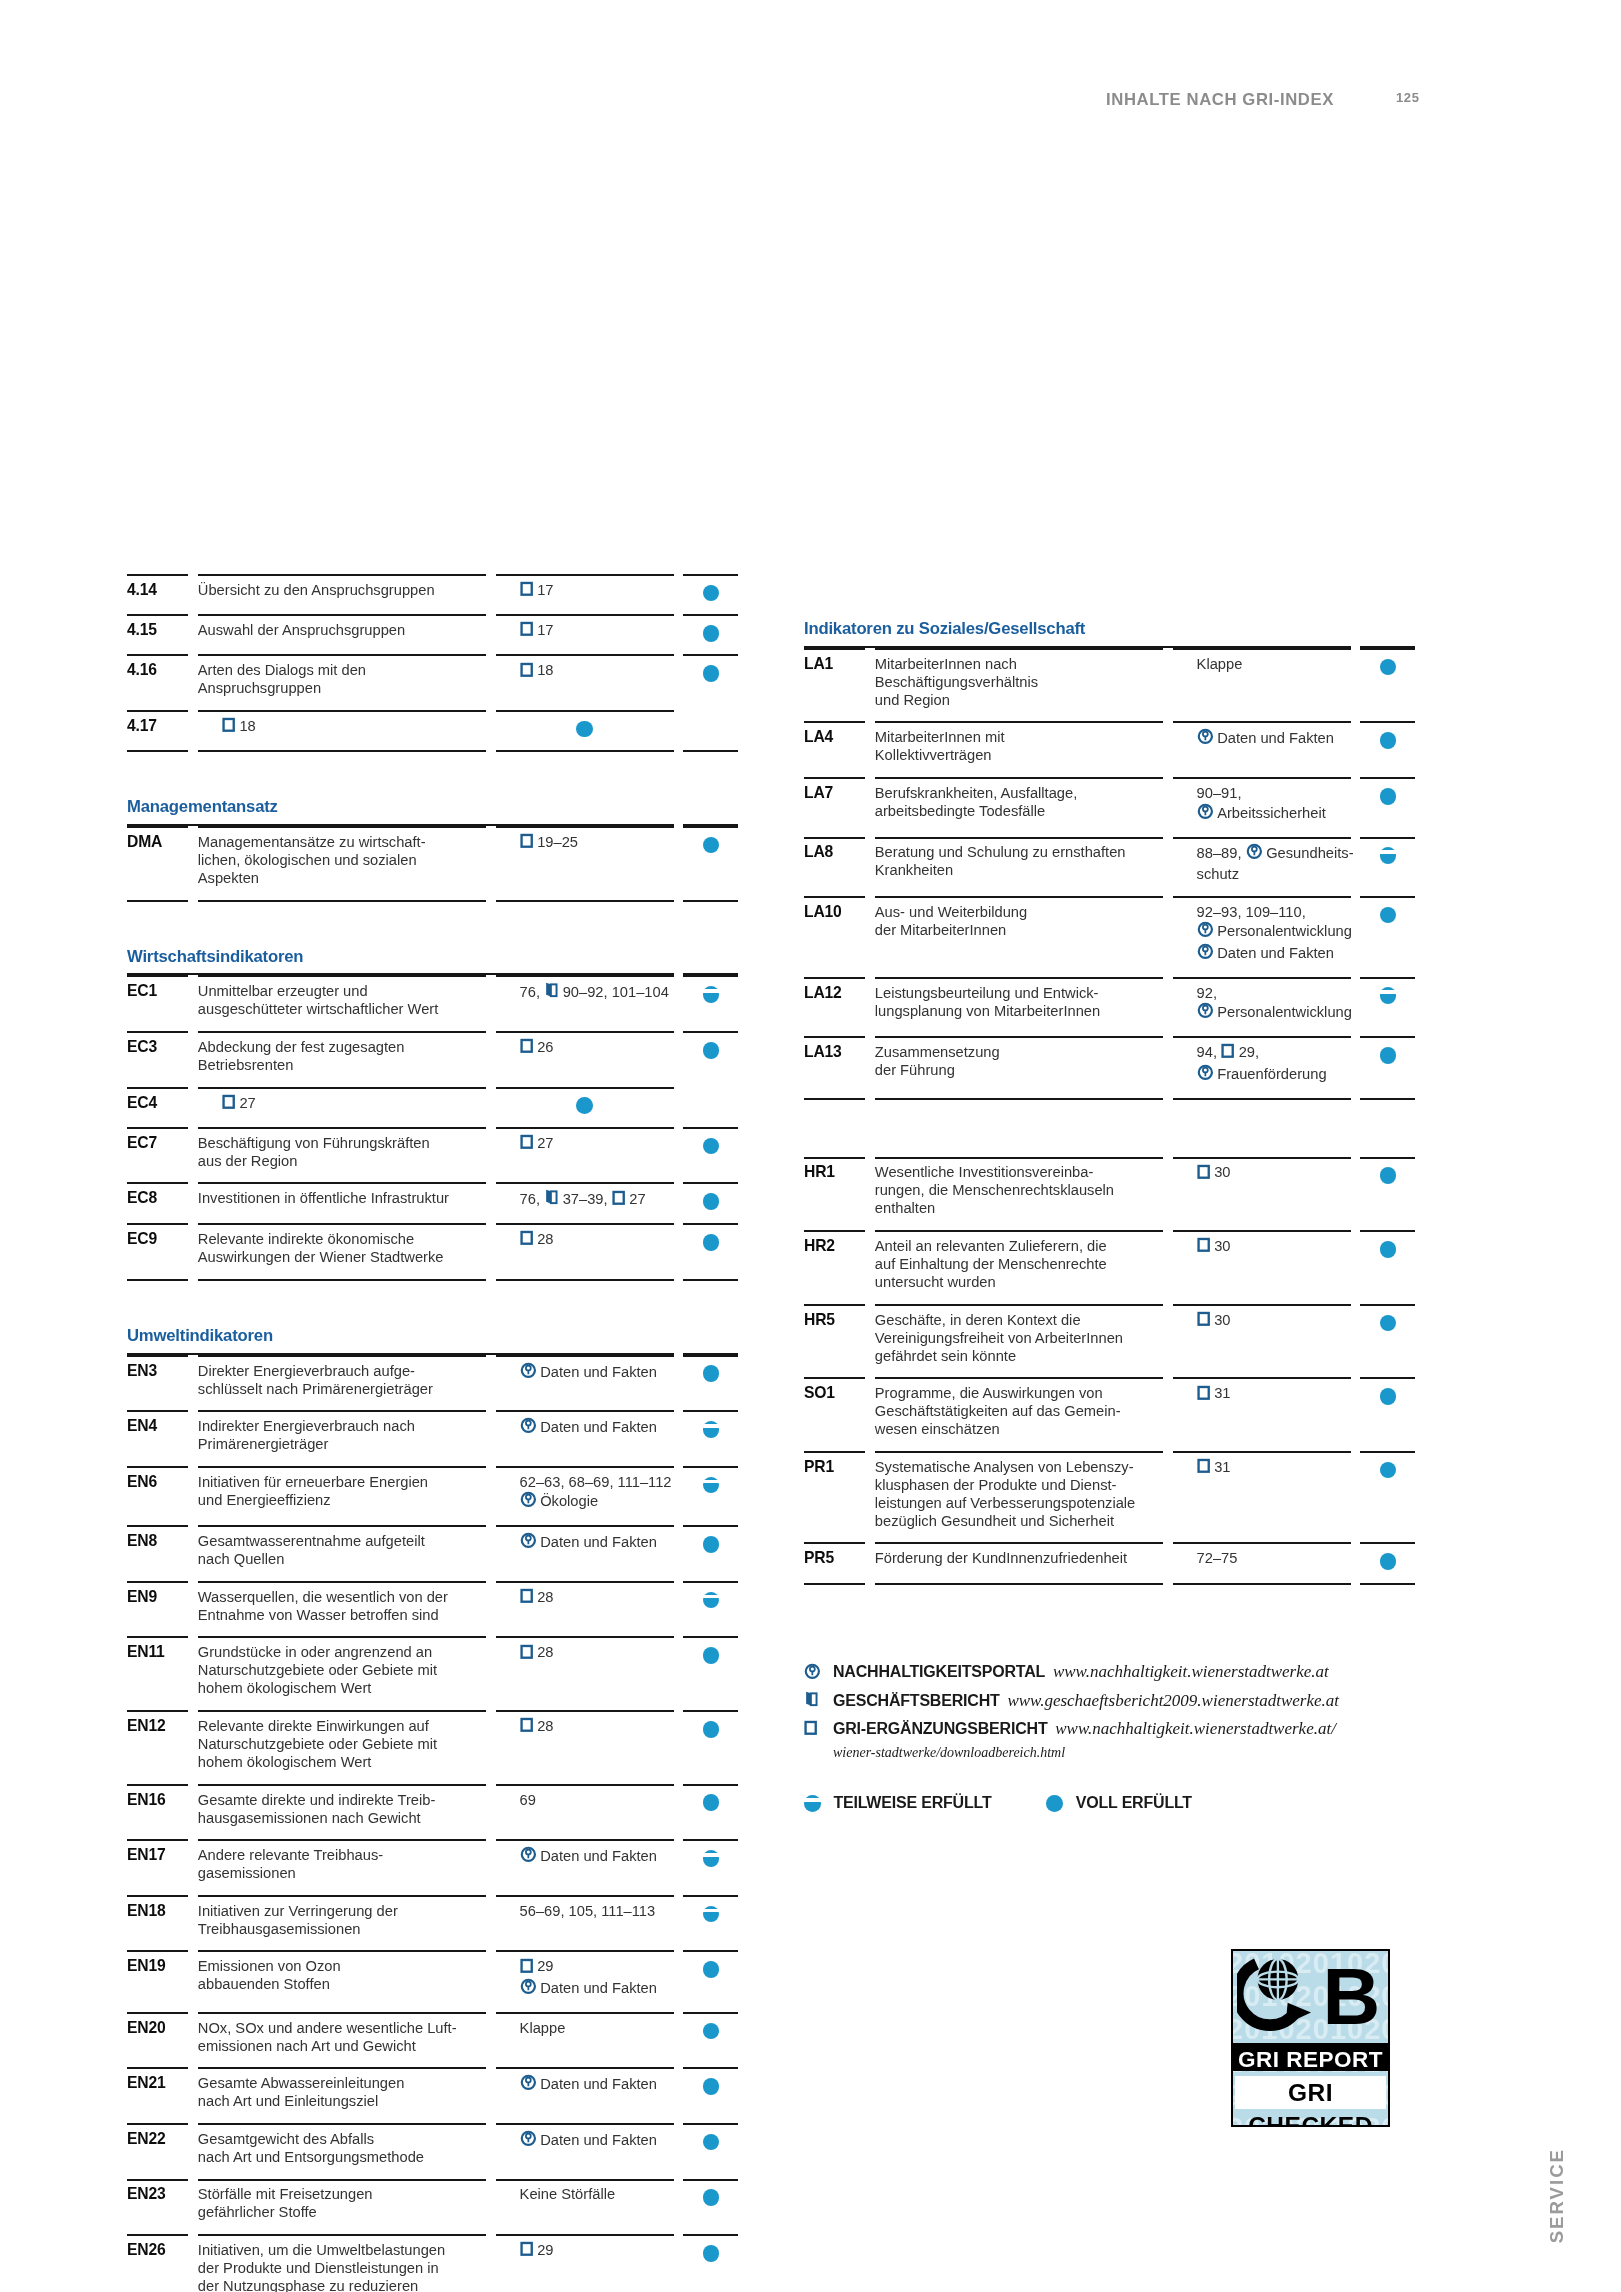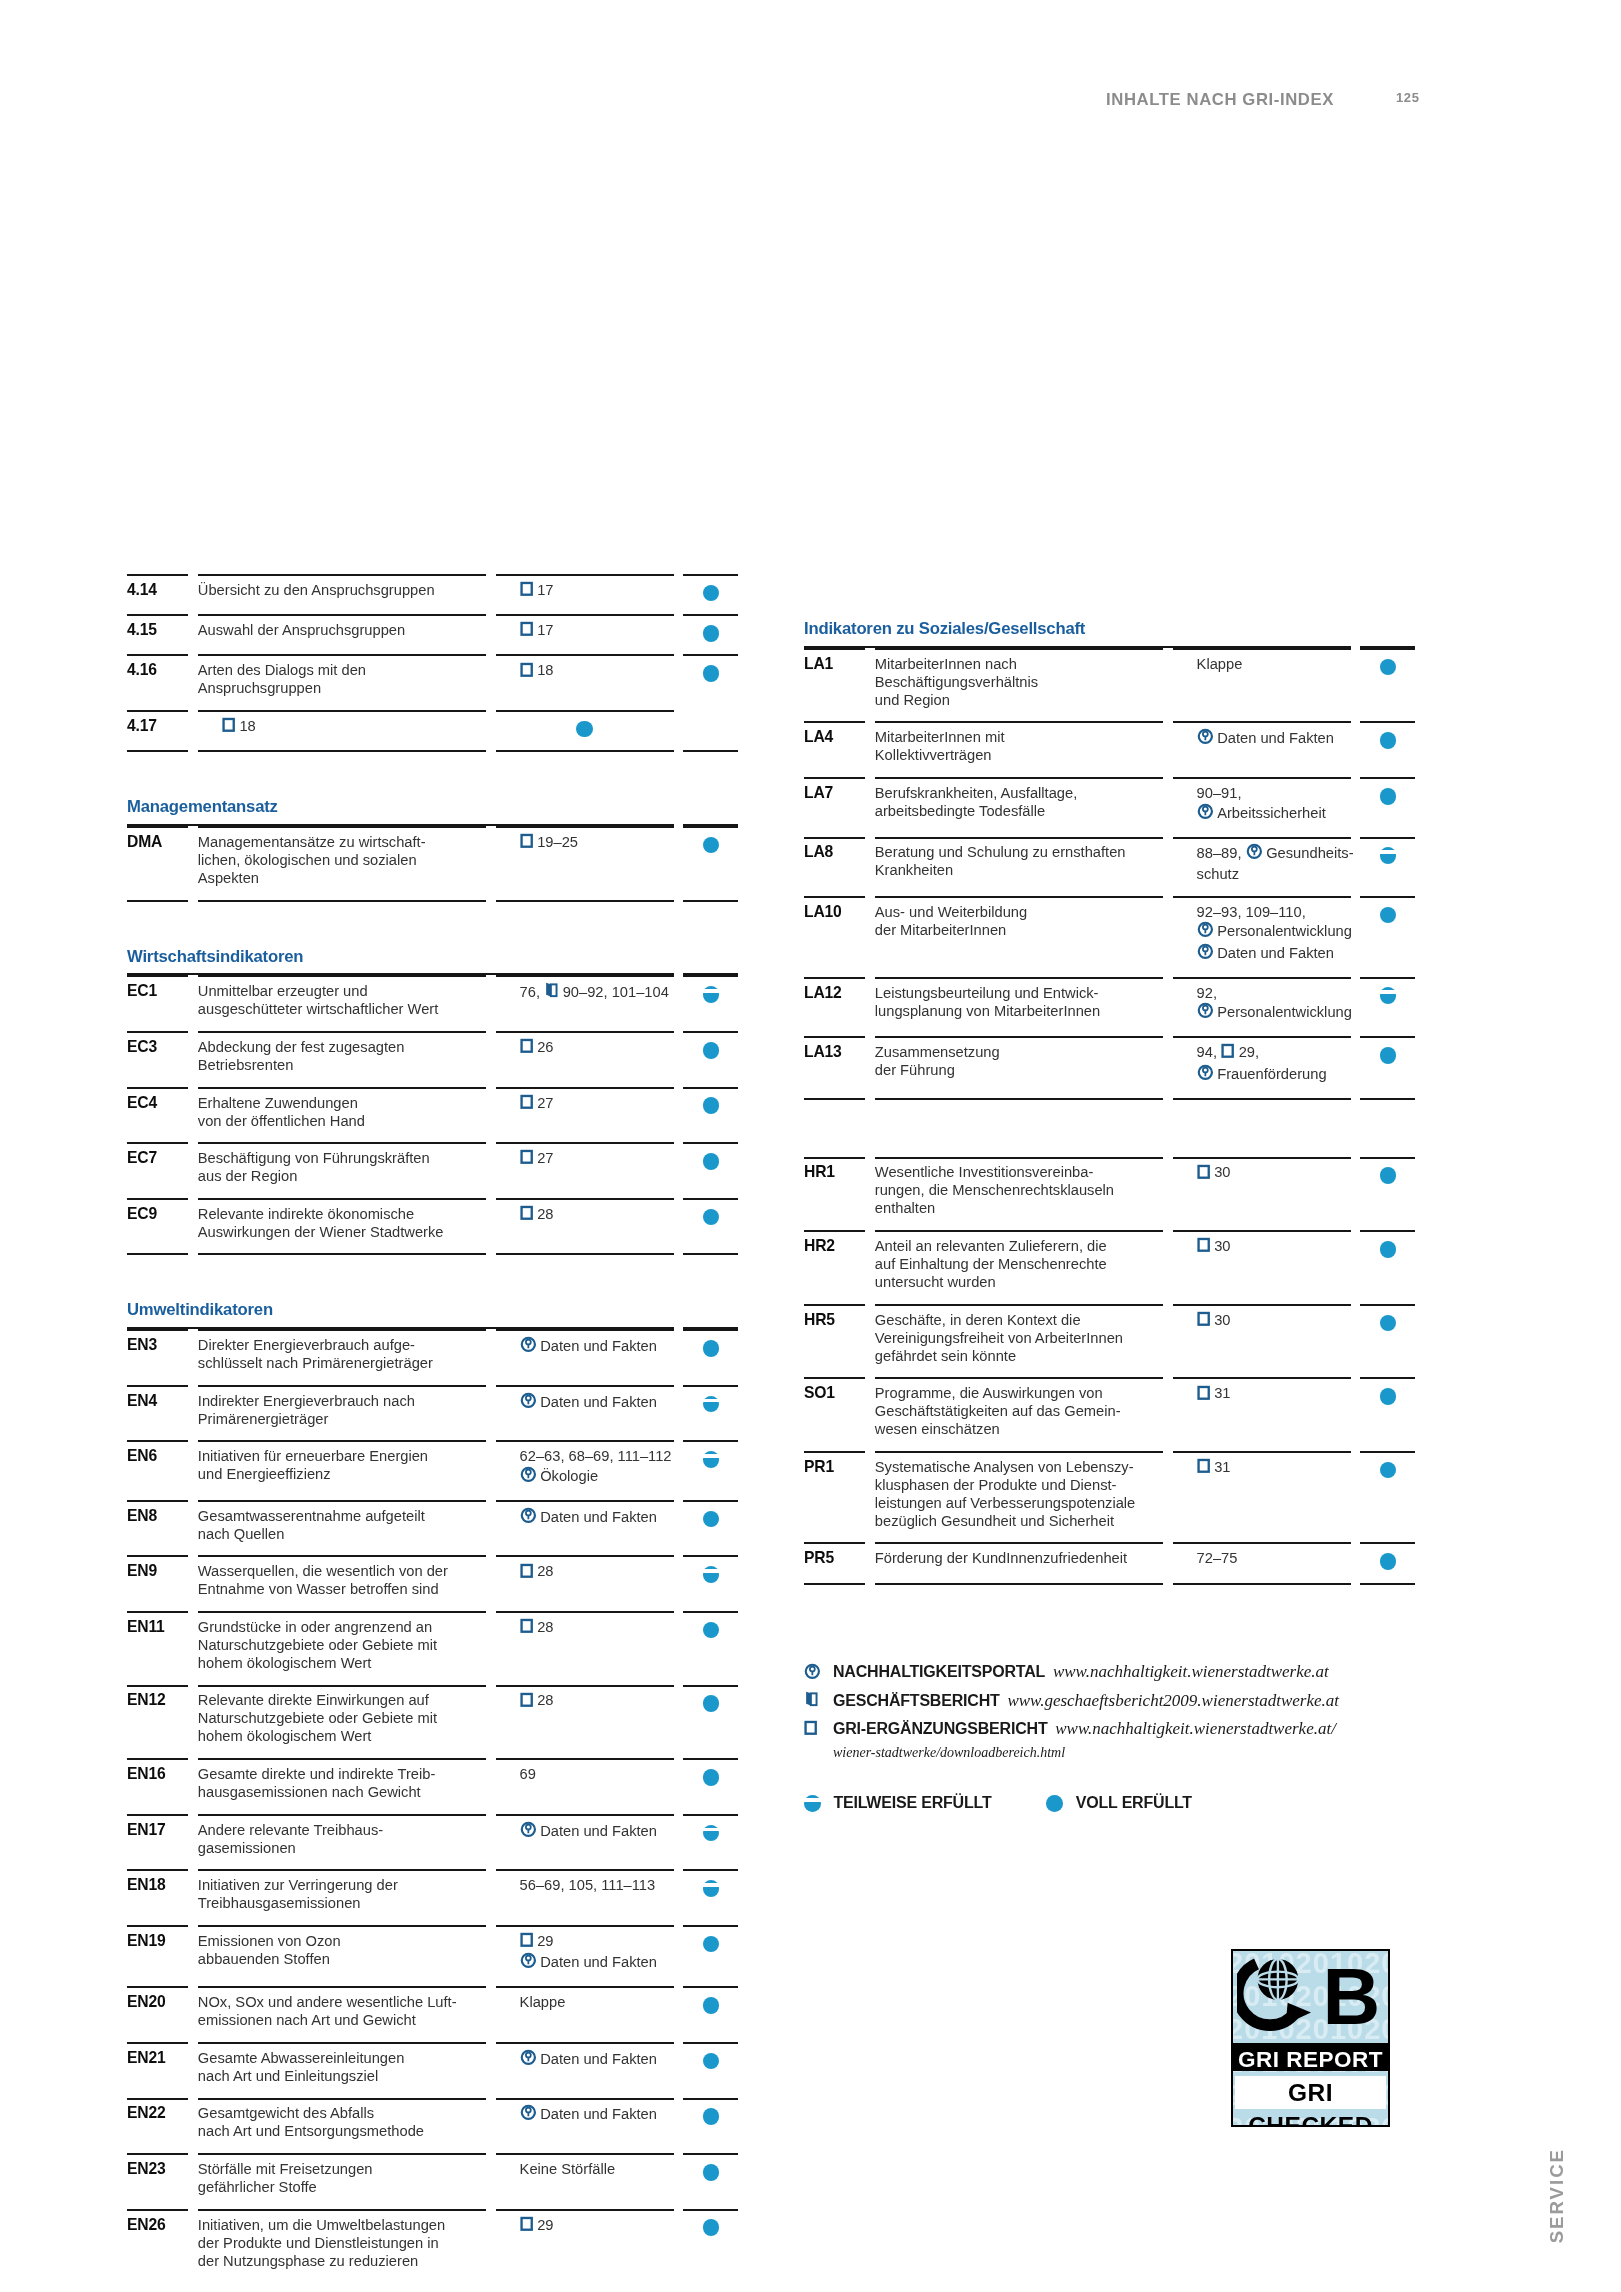--- a/index.html
+++ b/index.html
@@ -180,35 +180,49 @@
             <div class="pline"><span class="icw"><svg width="13.7" height="15.7" viewBox="0 0 14 16">
                   <rect x="1.6" y="2" width="10.4" height="12" fill="none" stroke="#1c5c8e" stroke-width="2.4"></rect>
                 </svg></span>26</div>
           </div>
           <div class="cell status" style="border-top: 2px solid rgb(22, 22, 22);">
             <span class="dot full"></span>
           </div>
         </div>
         <div class="grid row">
           <div class="cell id">EC4</div>
-          <div class="cell desc">Erhaltene Zuwendungen<br>von der öffentlichen Hand</div>
           <div class="cell pages">
             <div class="pline"><span class="icw"><svg width="13.7" height="15.7" viewBox="0 0 14 16">
                   <rect x="1.6" y="2" width="10.4" height="12" fill="none" stroke="#1c5c8e" stroke-width="2.4"></rect>
                 </svg></span>27</div>
           </div>
           <div class="cell status" style="border-top: 2px solid rgb(22, 22, 22);">
             <span class="dot full"></span>
           </div>
         </div>
         <div class="grid row">
           <div class="cell id">EC7</div>
           <div class="cell desc">Beschäftigung von Führungskräften<br>aus der Region</div>
           <div class="cell pages">
             <div class="pline"><span class="icw"><svg width="13.7" height="15.7" viewBox="0 0 14 16">
+                  <rect x="1.6" y="2" width="10.4" height="12" fill="none" stroke="#1c5c8e" stroke-width="2.4"></rect>
+                </svg></span>27</div>
+          </div>
+          <div class="cell status" style="border-top: 2px solid rgb(22, 22, 22);">
+            <span class="dot full"></span>
+          </div>
+        </div>
+        <div class="grid row">
+          <div class="cell id">EC8</div>
+          <div class="cell desc">Investitionen in öffentliche Infrastruktur</div>
+          <div class="cell pages">
+            <div class="pline">76, <span class="icw"><svg width="14.7" height="16.7" viewBox="0 0 15 17">
+                  <rect x="7" y="2.4" width="5.8" height="12" fill="none" stroke="#1c5c8e" stroke-width="2"></rect>
+                  <path d="M7 2.4 L2.2 0.7 L2.2 13.1 L7 14.8 Z" fill="#1c5c8e"></path>
+                </svg></span>37–39, <span class="icw"><svg width="13.7" height="15.7" viewBox="0 0 14 16">
                   <rect x="1.6" y="2" width="10.4" height="12" fill="none" stroke="#1c5c8e" stroke-width="2.4"></rect>
                 </svg></span>27</div>
           </div>
           <div class="cell status" style="border-top: 2px solid rgb(22, 22, 22);">
             <span class="dot full"></span>
           </div>
         </div>
         <div class="grid row">
           <div class="cell id">EC9</div>
           <div class="cell desc">Relevante indirekte ökonomische<br>Auswirkungen der Wiener Stadtwerke</div>

